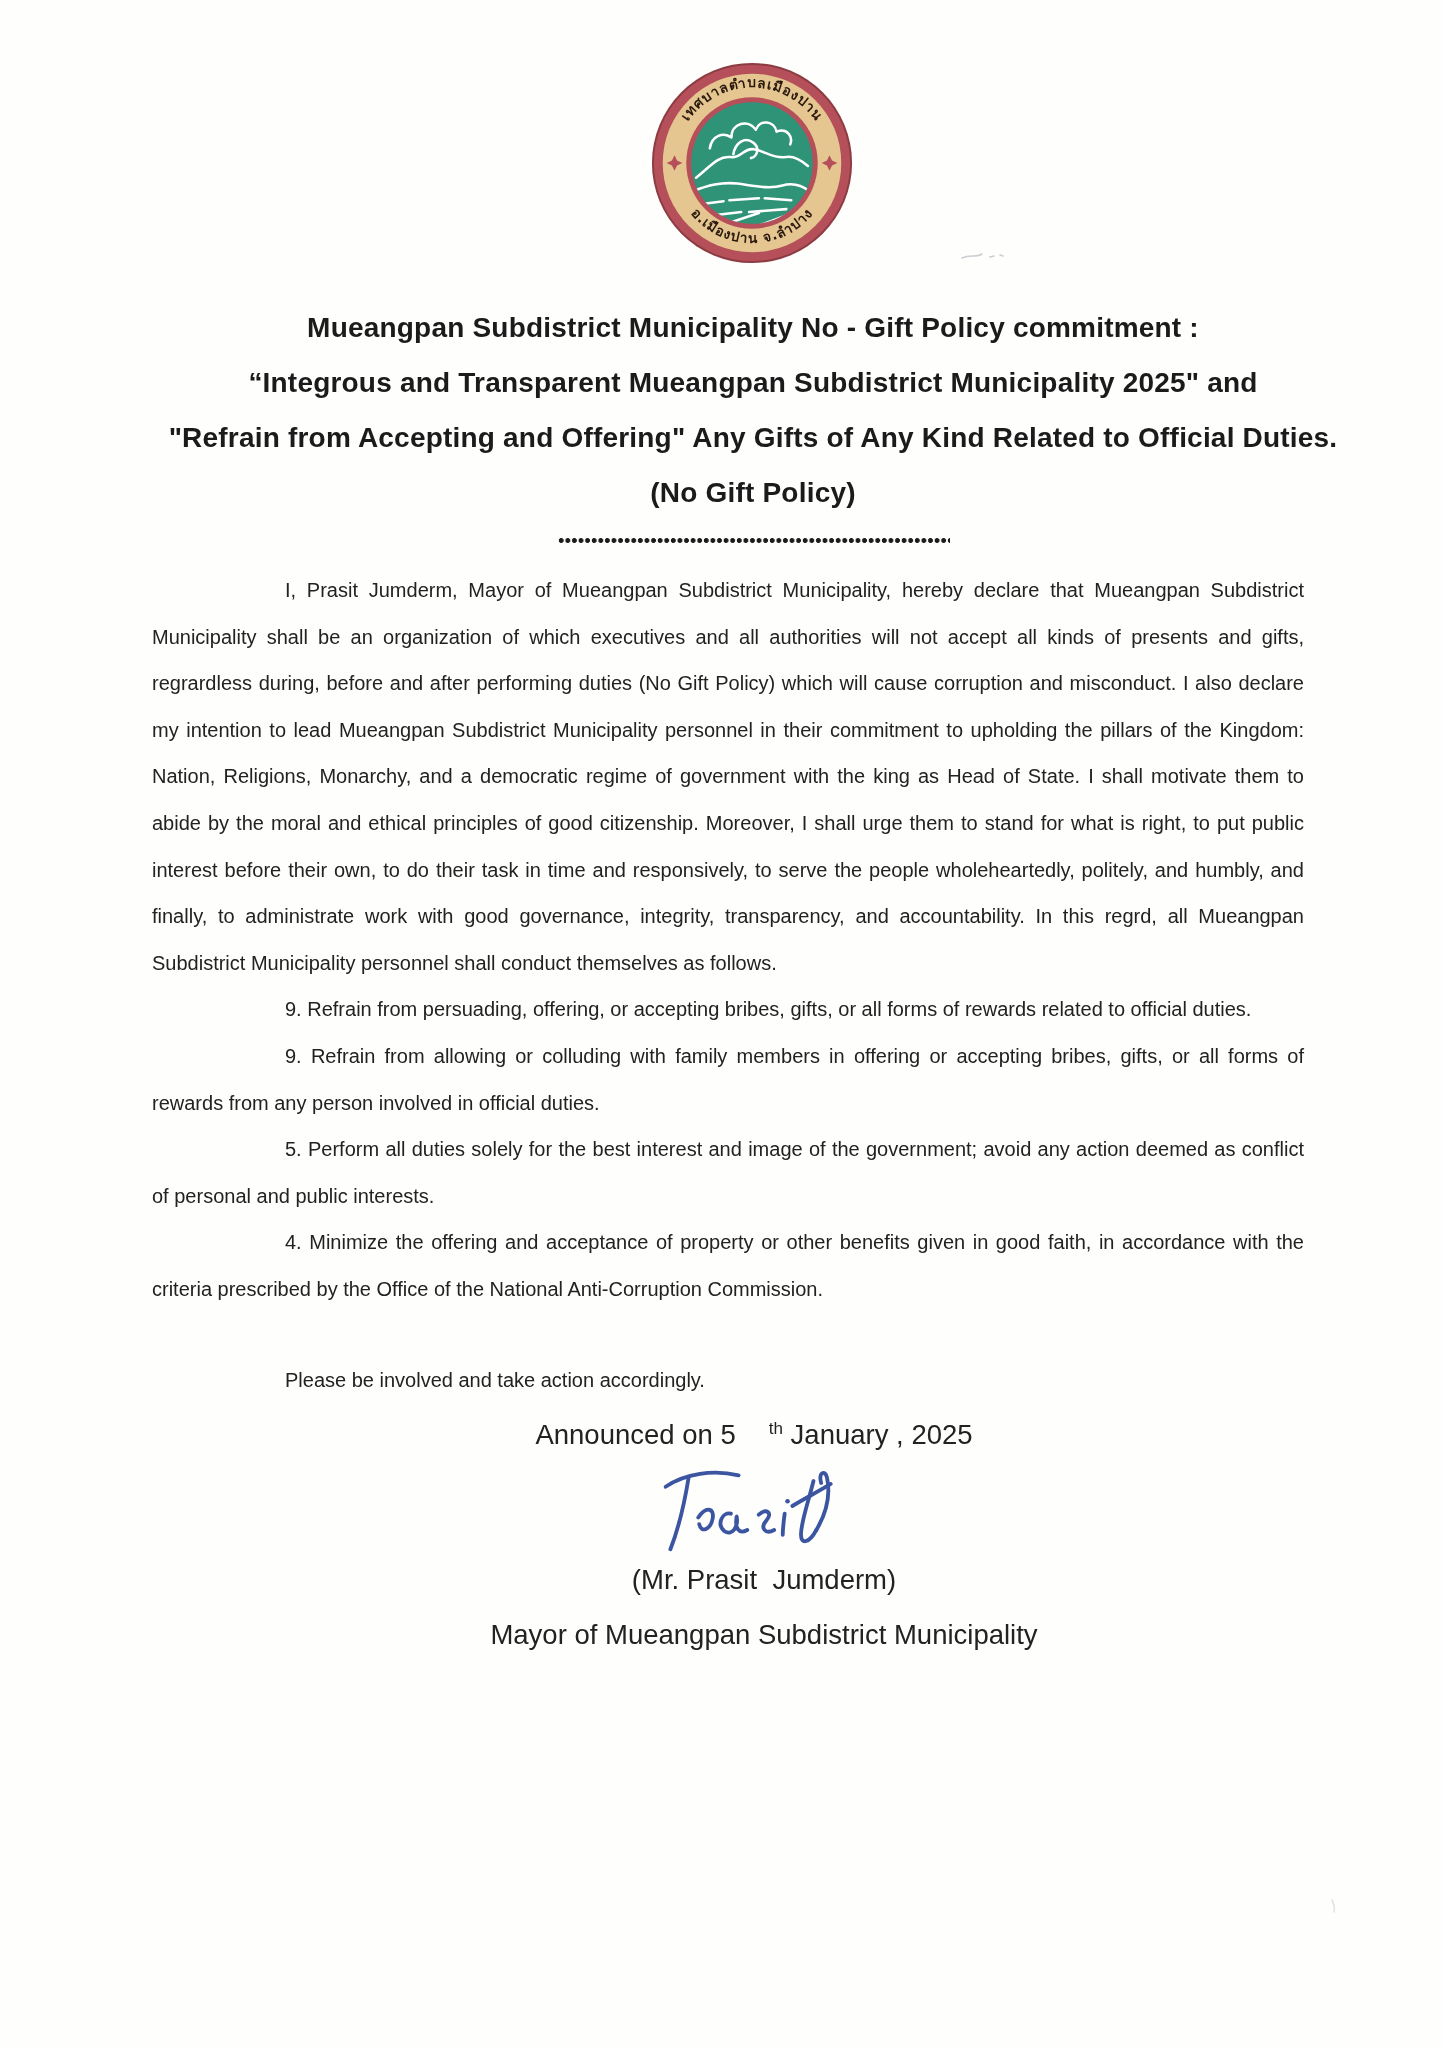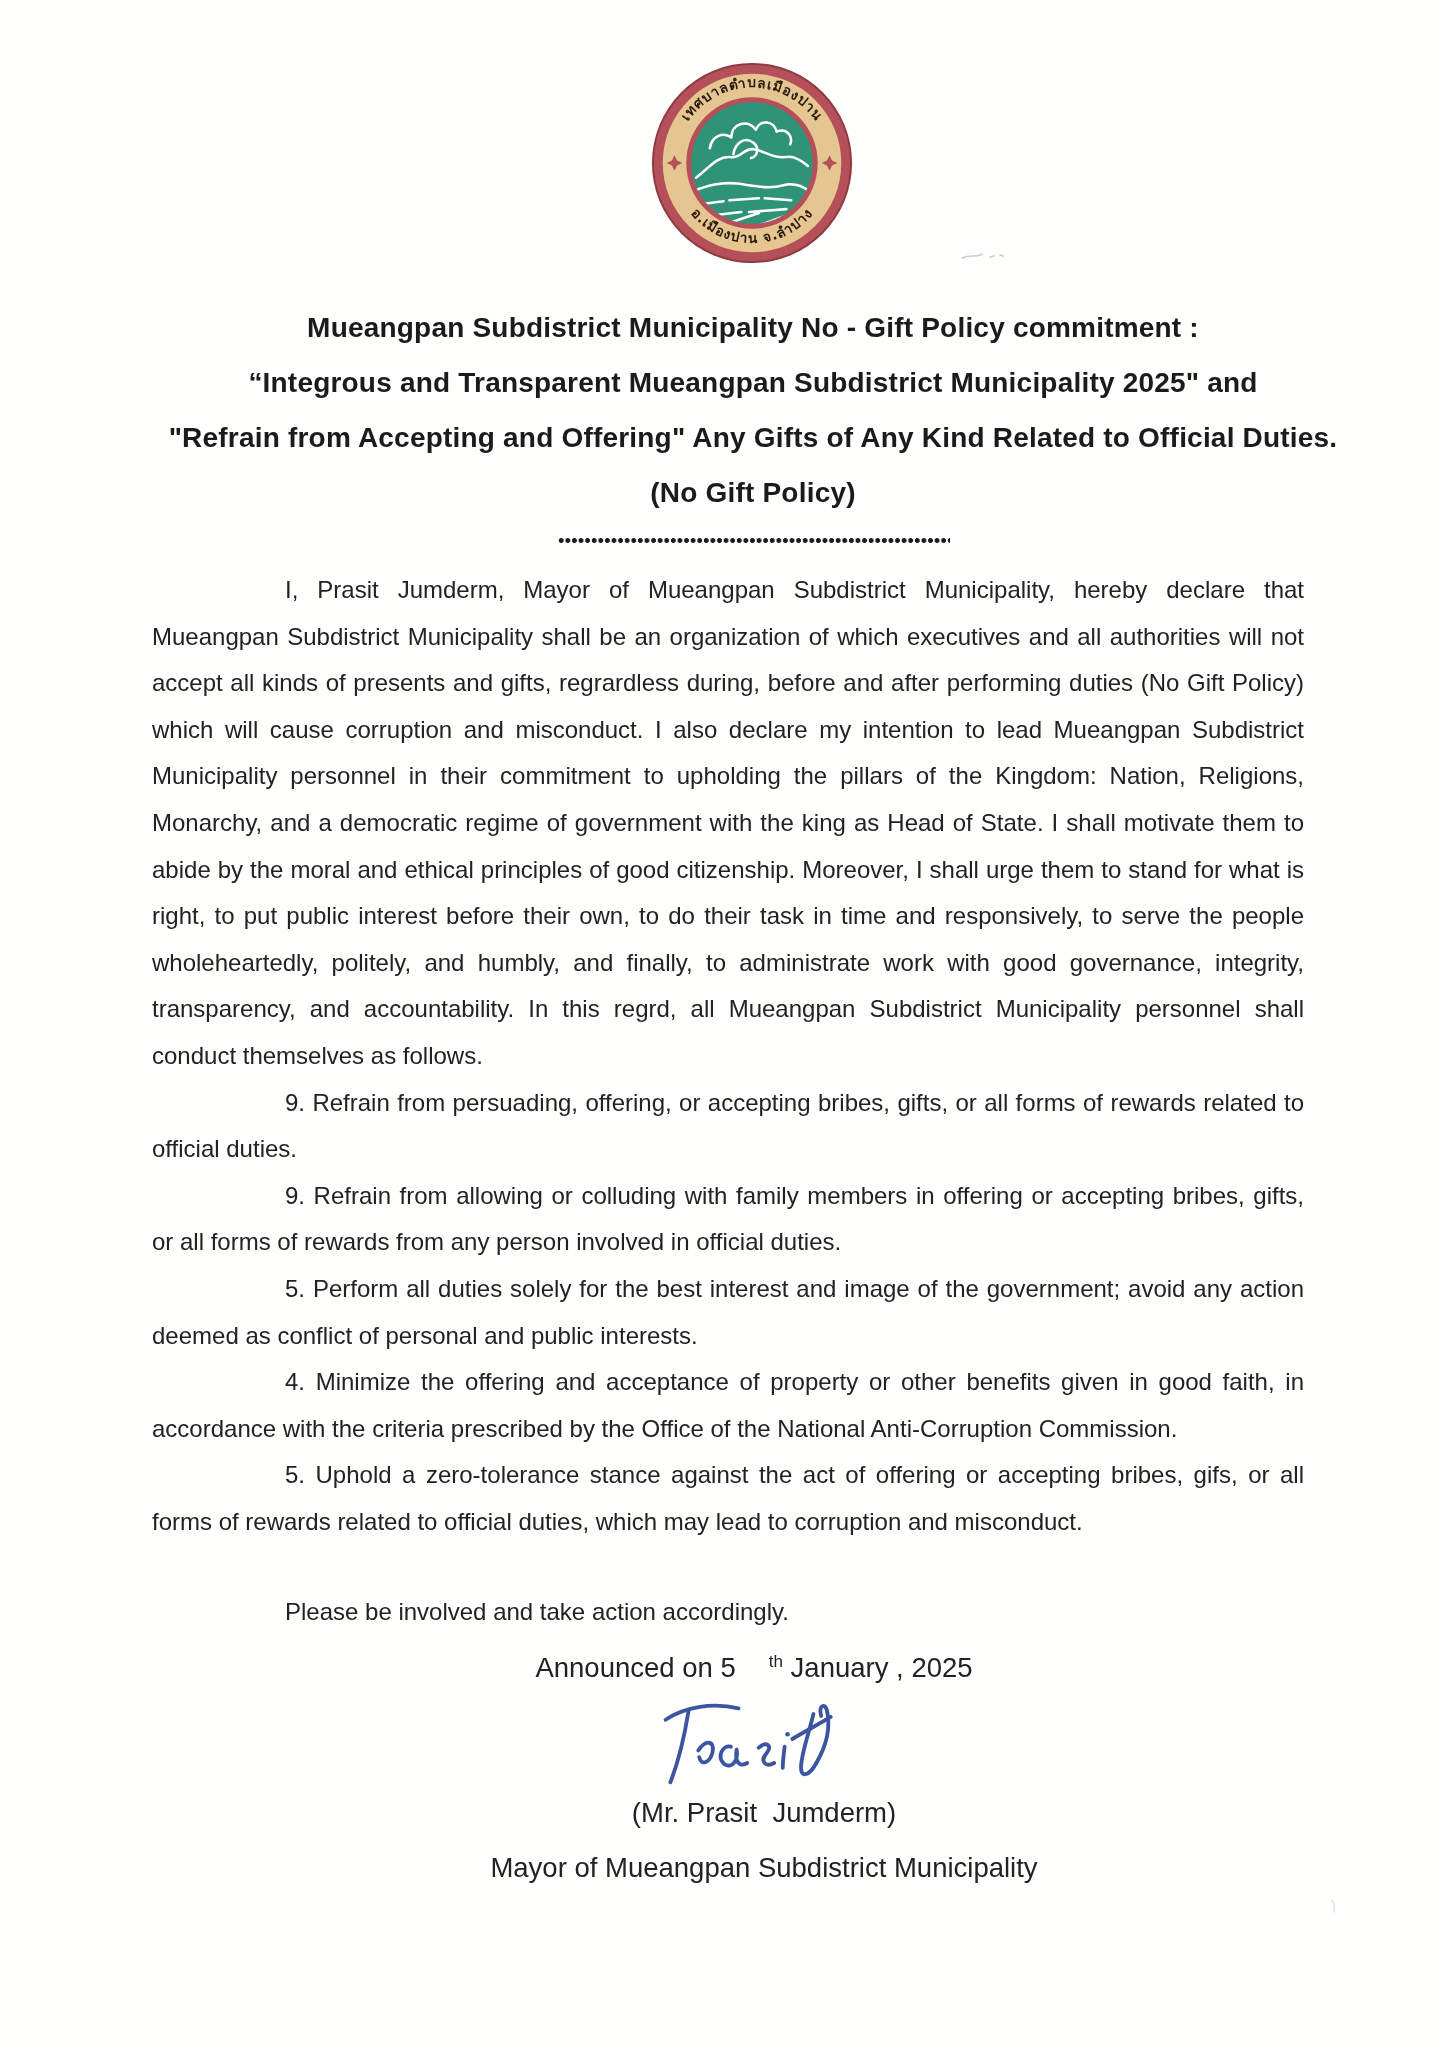--- a/index.html
+++ b/index.html
@@ -46,21 +46,21 @@
     width: 392px; height: 9px;
     background-image: radial-gradient(circle at 3.2px 4.5px, #1c1c1c 2.1px, transparent 2.8px);
     background-size: 6.6px 9px;
     background-repeat: repeat-x;
   }
 
   
   .body-text {
     width: 1152px;
     margin: 22px 0 0 152px;
-    font-size: 24px;
+    font-size: 20px;
     line-height: 46.6px;
     color: #222222;
   }
   .body-text p {
     margin: 0;
     text-indent: 133px;
     text-align: justify;
   }
   .closing-line {
     margin-top: 44px !important;
@@ -162,21 +162,20 @@
   </div>
 
   <div class="dotted-sep"></div>
 
   <div class="body-text">
     <p>I, Prasit Jumderm, Mayor of Mueangpan Subdistrict Municipality, hereby declare that Mueangpan Subdistrict Municipality shall be an organization of which executives and all authorities will not accept all kinds of presents and gifts, regrardless during, before and after performing duties (No Gift Policy) which will cause corruption and misconduct. I also declare my intention to lead Mueangpan Subdistrict Municipality personnel in their commitment to upholding the pillars of the Kingdom: Nation, Religions, Monarchy, and a democratic regime of government with the king as Head of State. I shall motivate them to abide by the moral and ethical principles of good citizenship. Moreover, I shall urge them to stand for what is right, to put public interest before their own, to do their task in time and responsively, to serve the people wholeheartedly, politely, and humbly, and finally, to administrate work with good governance, integrity, transparency, and accountability. In this regrd, all Mueangpan Subdistrict Municipality personnel shall conduct themselves as follows.</p>
     <p>9. Refrain from persuading, offering, or accepting bribes, gifts, or all forms of rewards related to official duties.</p>
     <p>9. Refrain from allowing or colluding with family members in offering or accepting bribes, gifts, or all forms of rewards from any person involved in official duties.</p>
     <p>5. Perform all duties solely for the best interest and image of the government; avoid any action deemed as conflict of personal and public interests.</p>
     <p>4. Minimize the offering and acceptance of property or other benefits given in good faith, in accordance with the criteria prescribed by the Office of the National Anti-Corruption Commission.</p>
-    <p>5. Uphold a zero-tolerance stance against the act of offering or accepting bribes, gifs, or all forms of rewards related to official duties, which may lead to corruption and misconduct.</p>
     <p class="closing-line">Please be involved and take action accordingly.</p>
   </div>
 
   <div class="announce-line"><span>Announced on 5</span><sup>th</sup><span> January , 2025</span></div>
 
   <div class="sig-wrap">
     <svg viewBox="0 0 230 100" fill="none" stroke="#3b55a0" stroke-width="4" stroke-linecap="round" stroke-linejoin="round">
       <path d="M 12 30 C 32 16, 62 12, 88 18"></path>
       <path d="M 36 20 C 32 45, 26 72, 17 95"></path>
       <path d="M 46 62 C 54 50, 63 52, 61 63 C 59 74, 49 79, 47 69"></path>

